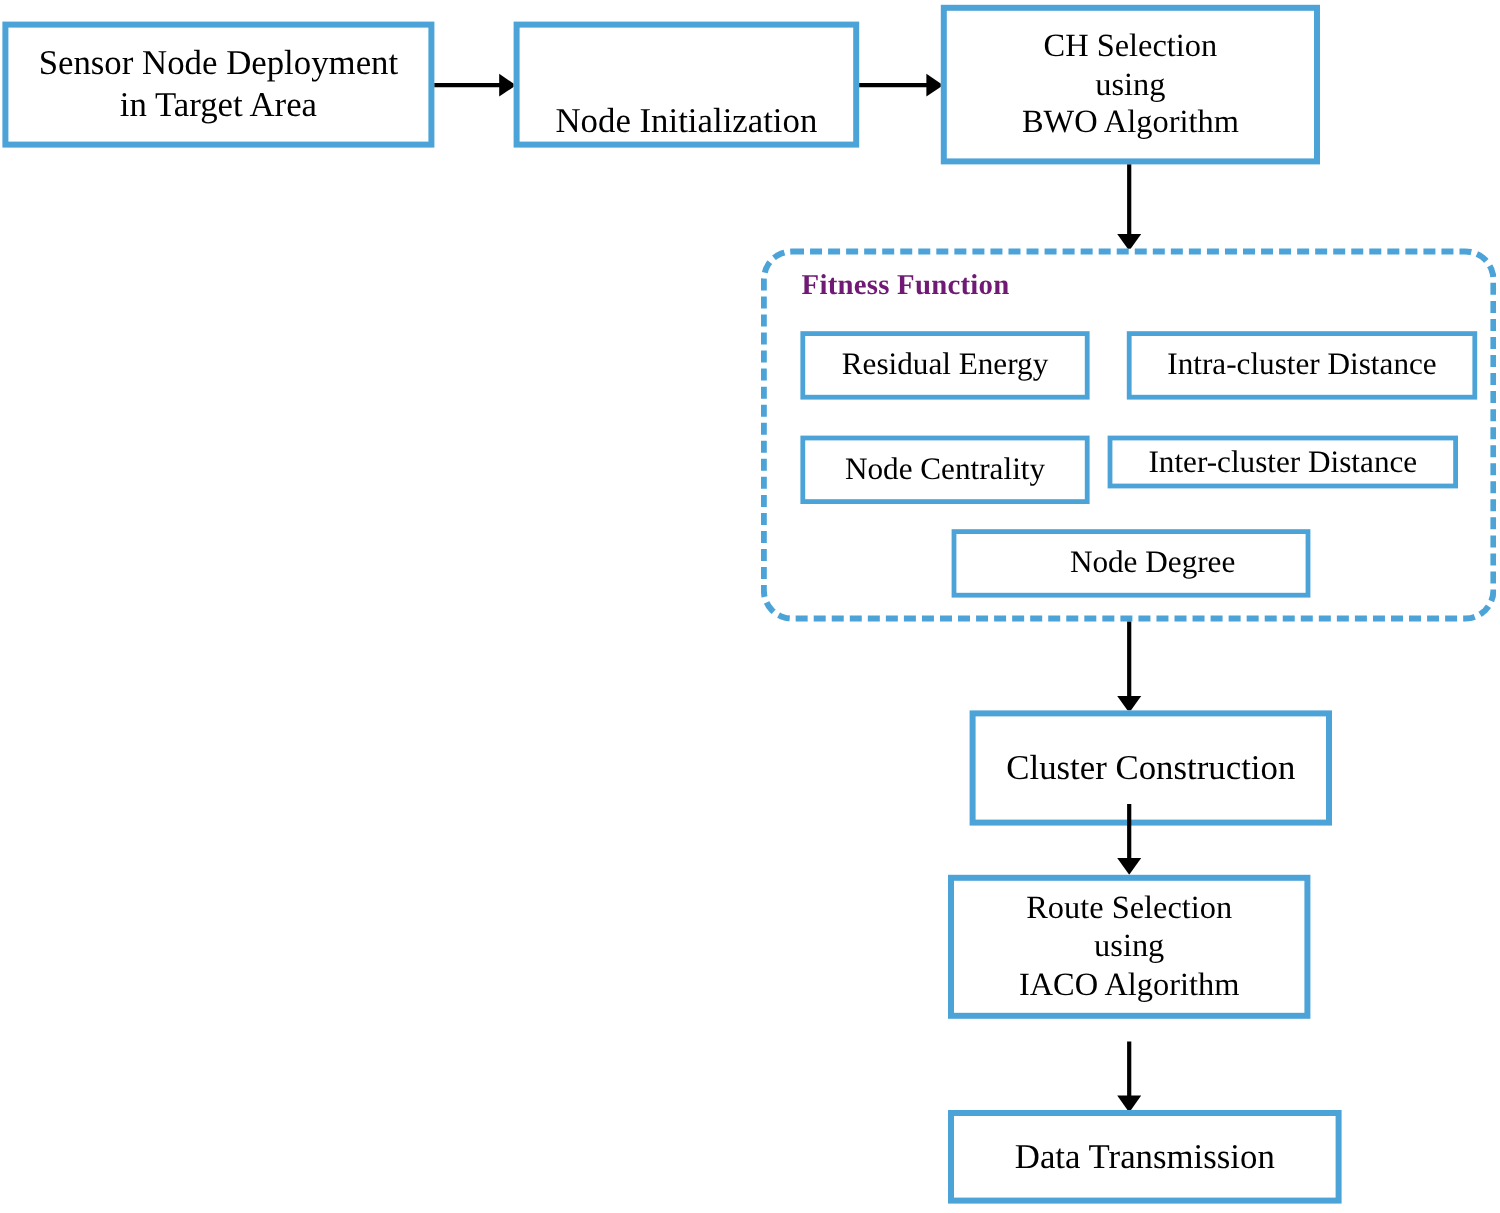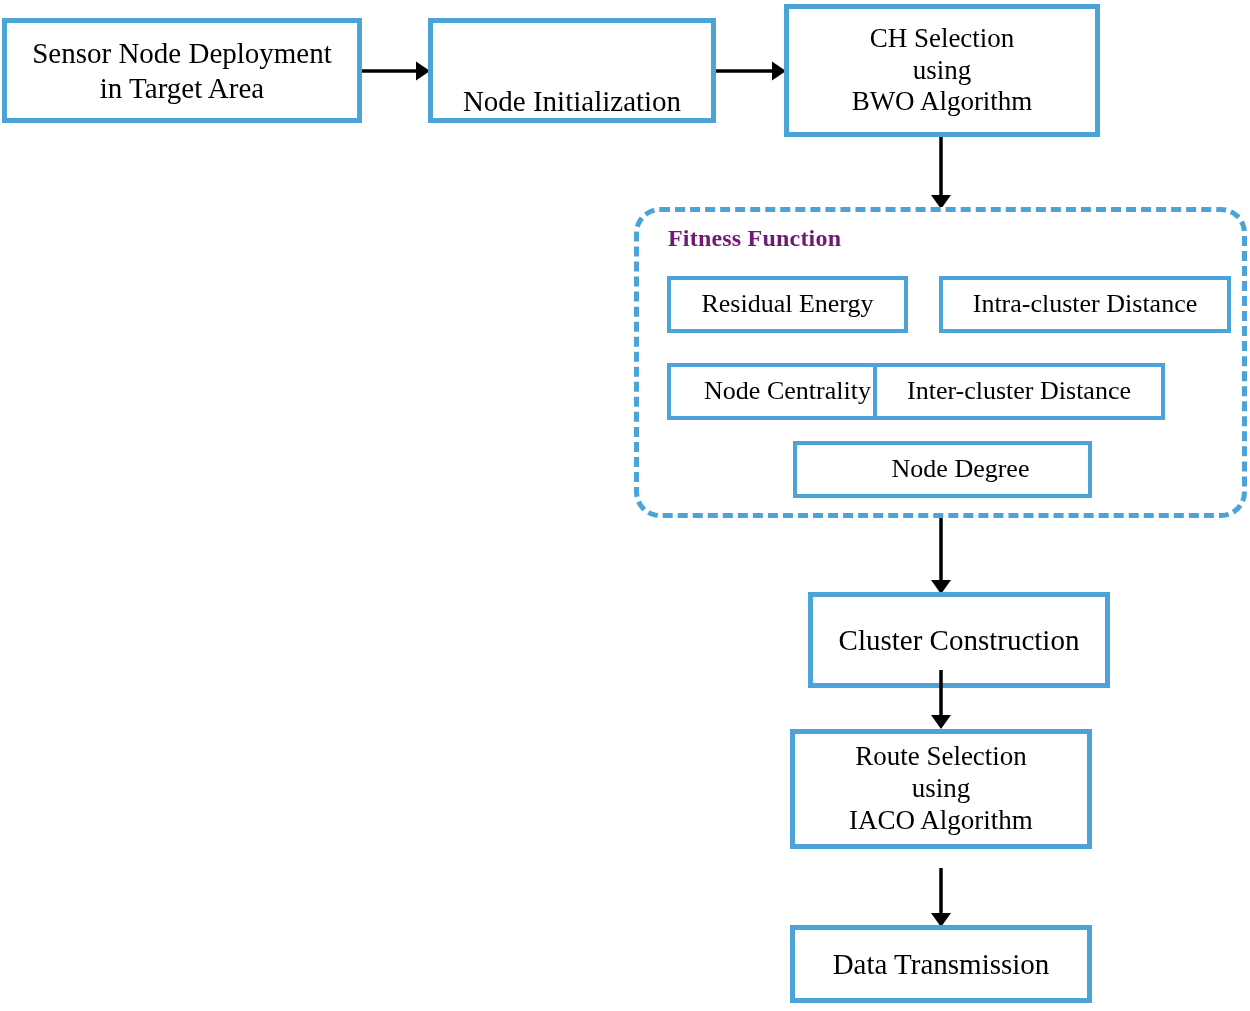--- a/index.html
+++ b/index.html
@@ -120,21 +120,21 @@
   </div>
 
   <div class="node thin fs-sub" style="left:923px; top:276px; width:292px; height:57px;margin-left:16px;">
     <span class="label">Intra-cluster Distance</span>
   </div>
 
   <div class="node thin fs-sub" style="left:667px; top:363px; width:241px; height:57px;">
     <span class="label">Node Centrality</span>
   </div>
 
-  <div class="node thin fs-sub" style="left:873px; top:363px; width:292px; height:57px;">
+  <div class="node thin fs-sub" style="left:923px; top:363px; width:292px; height:44px;">
     <span class="label">Inter-cluster Distance</span>
   </div>
 
   <div class="node thin fs-sub" style="left:793px; top:441px; width:299px; height:57px;padding-left:36px;">
     <span class="label">Node Degree</span>
   </div>
 
   <div class="arrow" style="left:926px; top:518px; width:30px; height:76px;">
     <svg width="30" height="76" viewBox="0 0 30 76">
       <line x1="15" y1="0" x2="15" y2="64" stroke="#000000" stroke-width="3.5"></line>
@@ -159,17 +159,17 @@
 IACO Algorithm</span>
   </div>
 
   <div class="arrow" style="left:926px; top:868px; width:30px; height:59px;">
     <svg width="30" height="59" viewBox="0 0 30 59">
       <line x1="15" y1="0" x2="15" y2="47" stroke="#000000" stroke-width="3.5"></line>
       <polygon points="5,45 25,45 15,59" fill="#000000"></polygon>
     </svg>
   </div>
 
-  <div class="node fs-main" style="left:790px; top:925px; width:302px; height:78px;">
+  <div class="node fs-main" style="left:790px; top:925px; width:328px; height:78px;">
     <span class="label">Data Transmission</span>
   </div>
 
 </div>
 
 </body></html>

